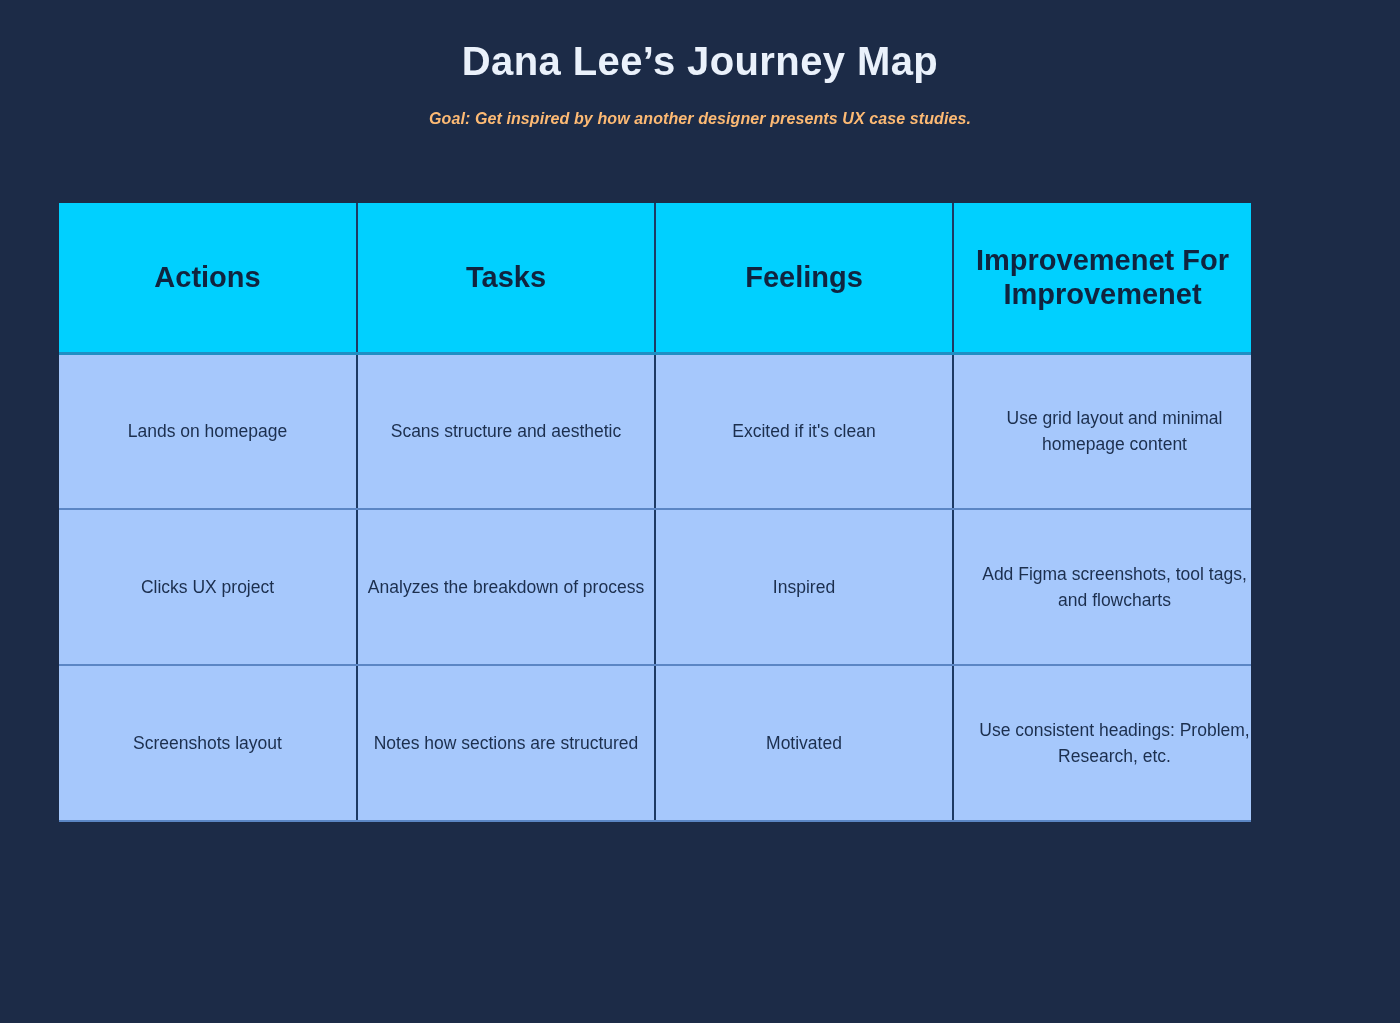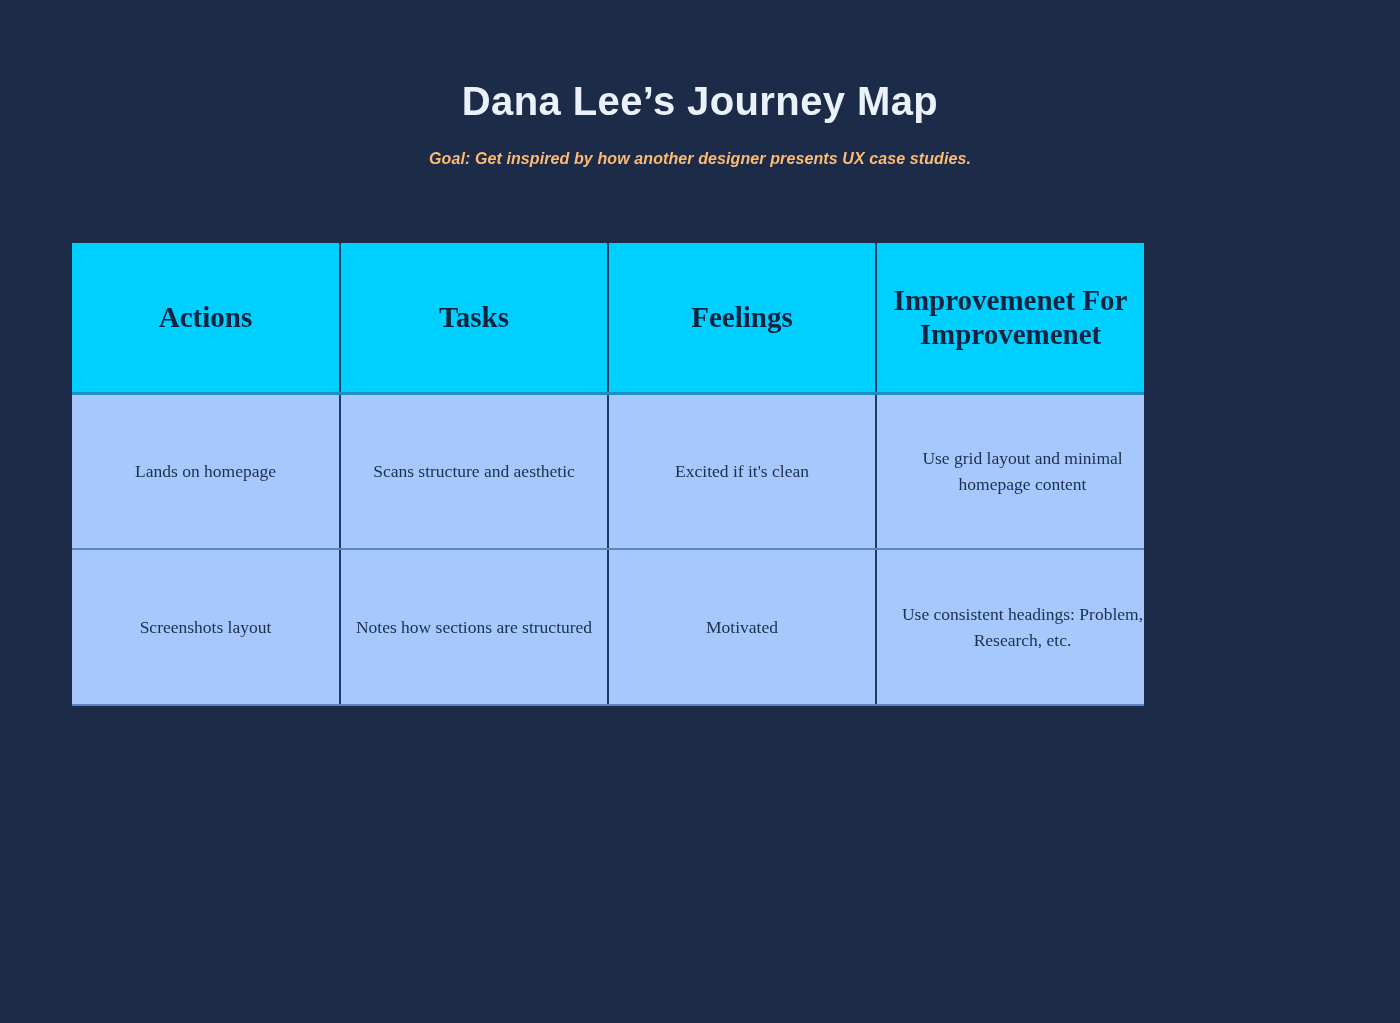--- a/index.html
+++ b/index.html
@@ -15,46 +15,44 @@
   }
   .page {
     position: relative;
     width: 1400px;
     height: 1023px;
     box-sizing: border-box;
   }
   .header-block {
     padding-top: 38px;
     text-align: center;
-    margin-top: 40px;
   }
   .title {
     color: #eaf1fb;
     font-size: 40px;
     font-weight: bold;
     letter-spacing: 0.4px;
     line-height: 1.15;
     margin: 0;
   }
   .subtitle {
     color: #fdba74;
     font-size: 16px;
     font-weight: bold;
     font-style: italic;
     letter-spacing: 0.1px;
     margin: 26px 0 0 0;
   }
   .table {
     position: absolute;
-    left: 72px;
+    left: 59px;
     top: 203px;
-    width: 1072px;
+    width: 1192px;
     border-collapse: collapse;
     table-layout: fixed;
-    font-family: Liberation Serif, serif;
   }
   .table td, .table th {
     padding: 0;
     margin: 0;
   }
   .th-cell {
     background: #00d0ff;
     color: #10243f;
     height: 150px;
     font-size: 29px;
@@ -112,20 +110,26 @@
       </tr>
     </thead>
     <tbody>
       <tr>
         <td class="td-cell">Lands on homepage</td>
         <td class="td-cell">Scans structure and aesthetic</td>
         <td class="td-cell">Excited if it's clean</td>
         <td class="td-cell last">Use grid layout and minimal homepage content</td>
       </tr>
       <tr>
+        <td class="td-cell">Clicks UX project</td>
+        <td class="td-cell">Analyzes the breakdown of process</td>
+        <td class="td-cell">Inspired</td>
+        <td class="td-cell last">Add Figma screenshots, tool tags, and flowcharts</td>
+      </tr>
+      <tr>
         <td class="td-cell">Screenshots layout</td>
         <td class="td-cell">Notes how sections are structured</td>
         <td class="td-cell">Motivated</td>
         <td class="td-cell last">Use consistent headings: Problem, Research, etc.</td>
       </tr>
     </tbody>
   </table>
 
 </div>
 

